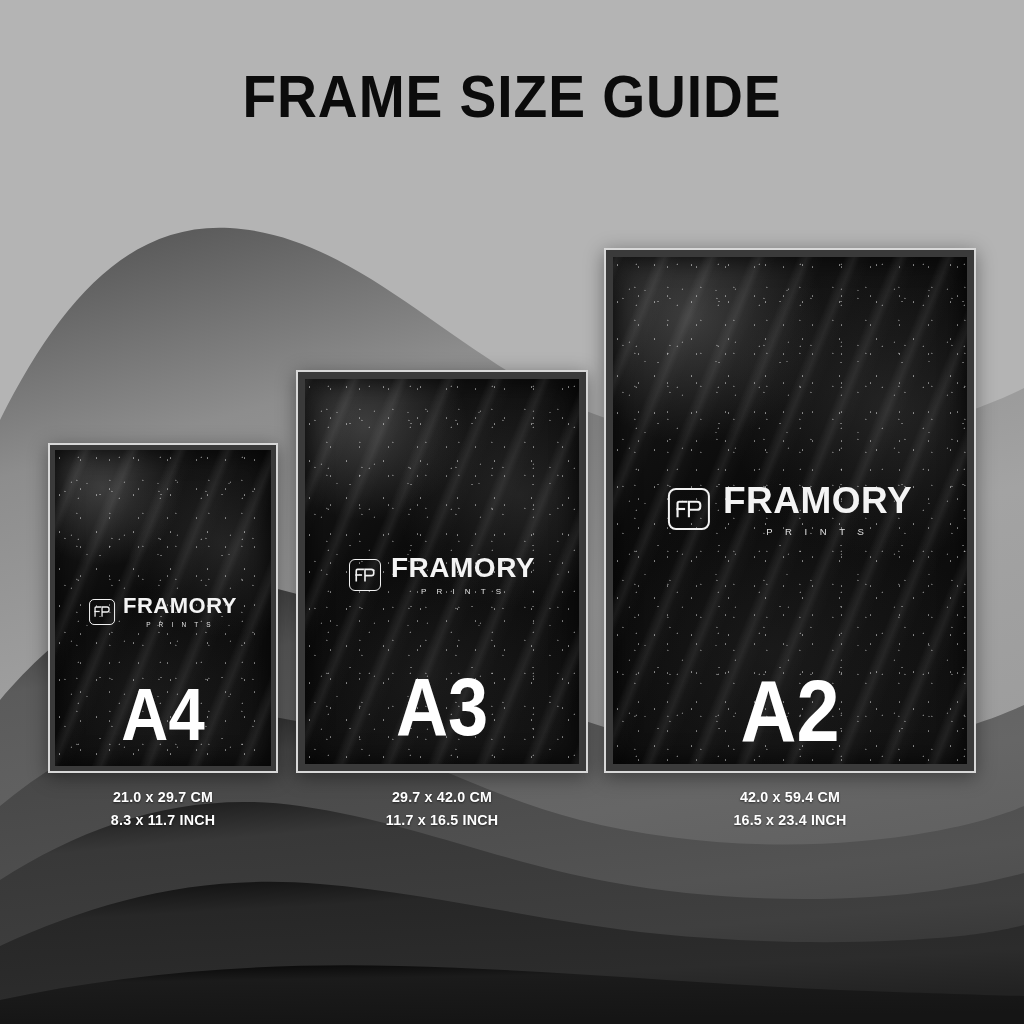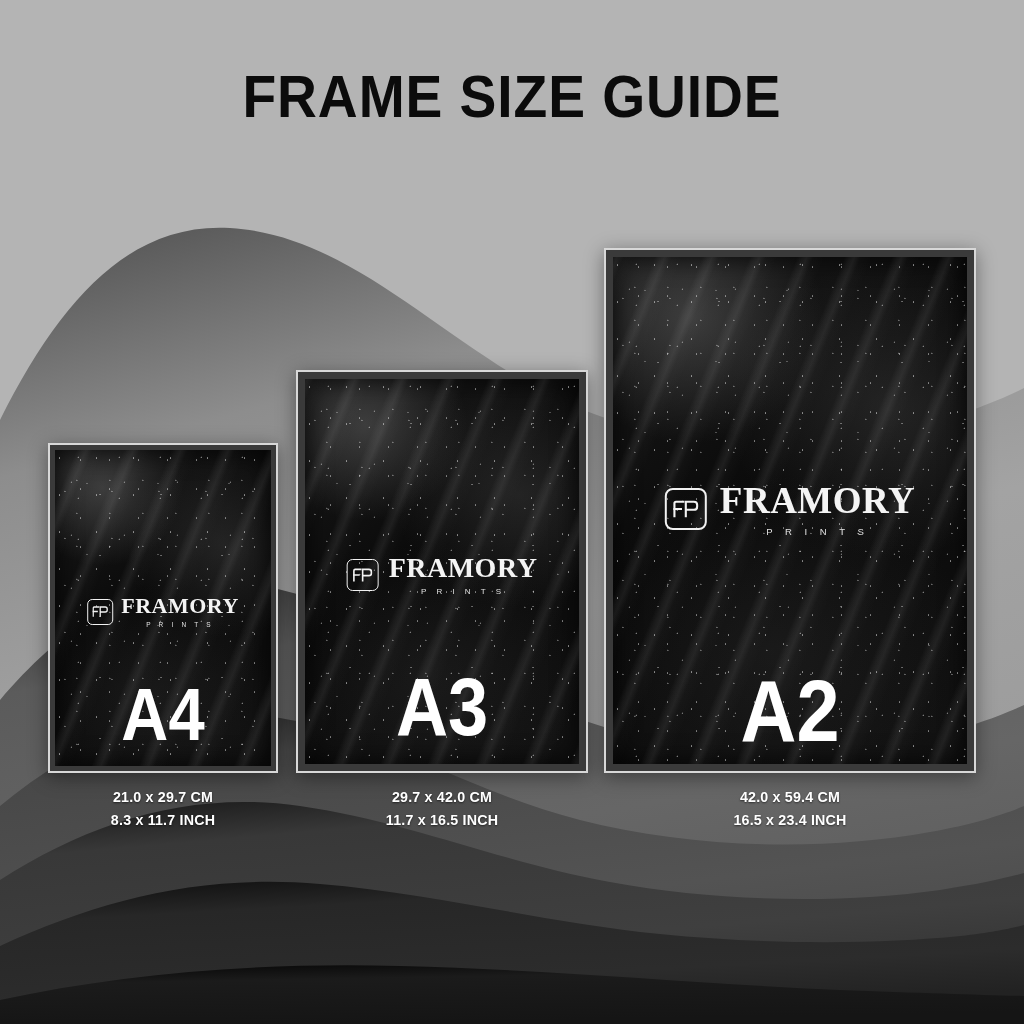--- a/index.html
+++ b/index.html
@@ -119,21 +119,21 @@
     align-items: center;
     justify-content: center;
   }
   .logo-mark svg { display: block; }
   .logo-words {
     display: flex;
     flex-direction: column;
     align-items: center;
   }
   .logo-name {
-    font-family: Liberation Serif, serif;
+    font-family: Liberation Sans, sans-serif;
     font-weight: 700;
     color: #f4f4f4;
     line-height: 1;
     letter-spacing: 0.5px;
     white-space: nowrap;
   }
   .logo-sub {
     font-family: "Liberation Sans", sans-serif;
     font-weight: 400;
     color: #e2e2e2;

